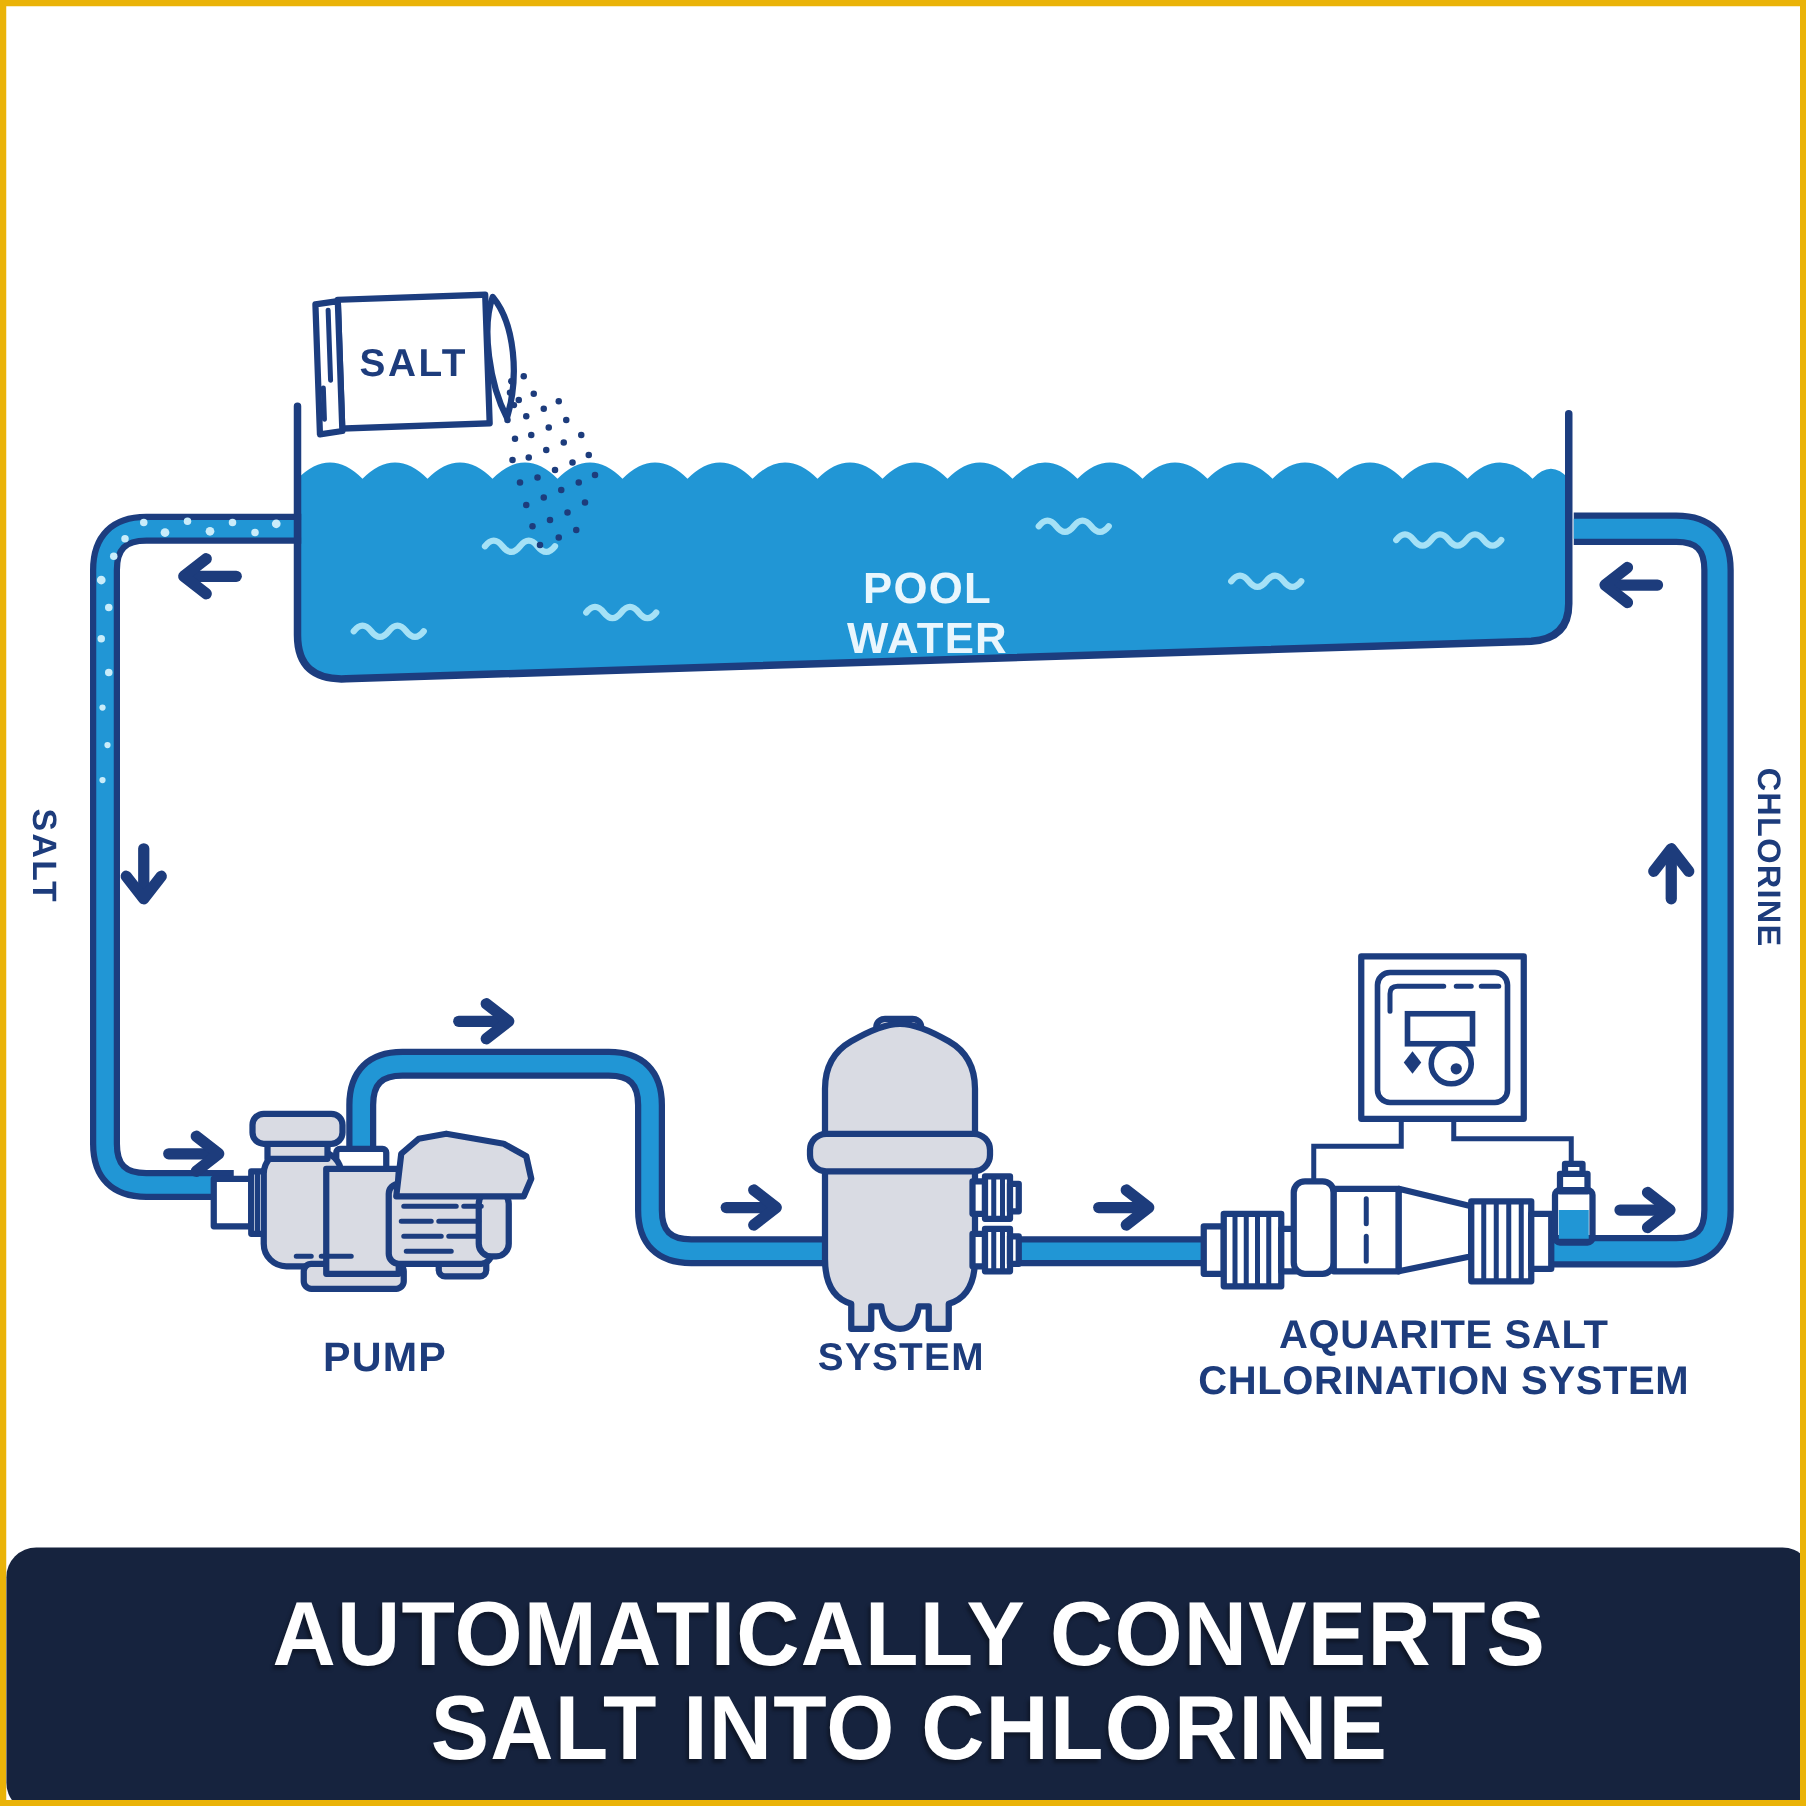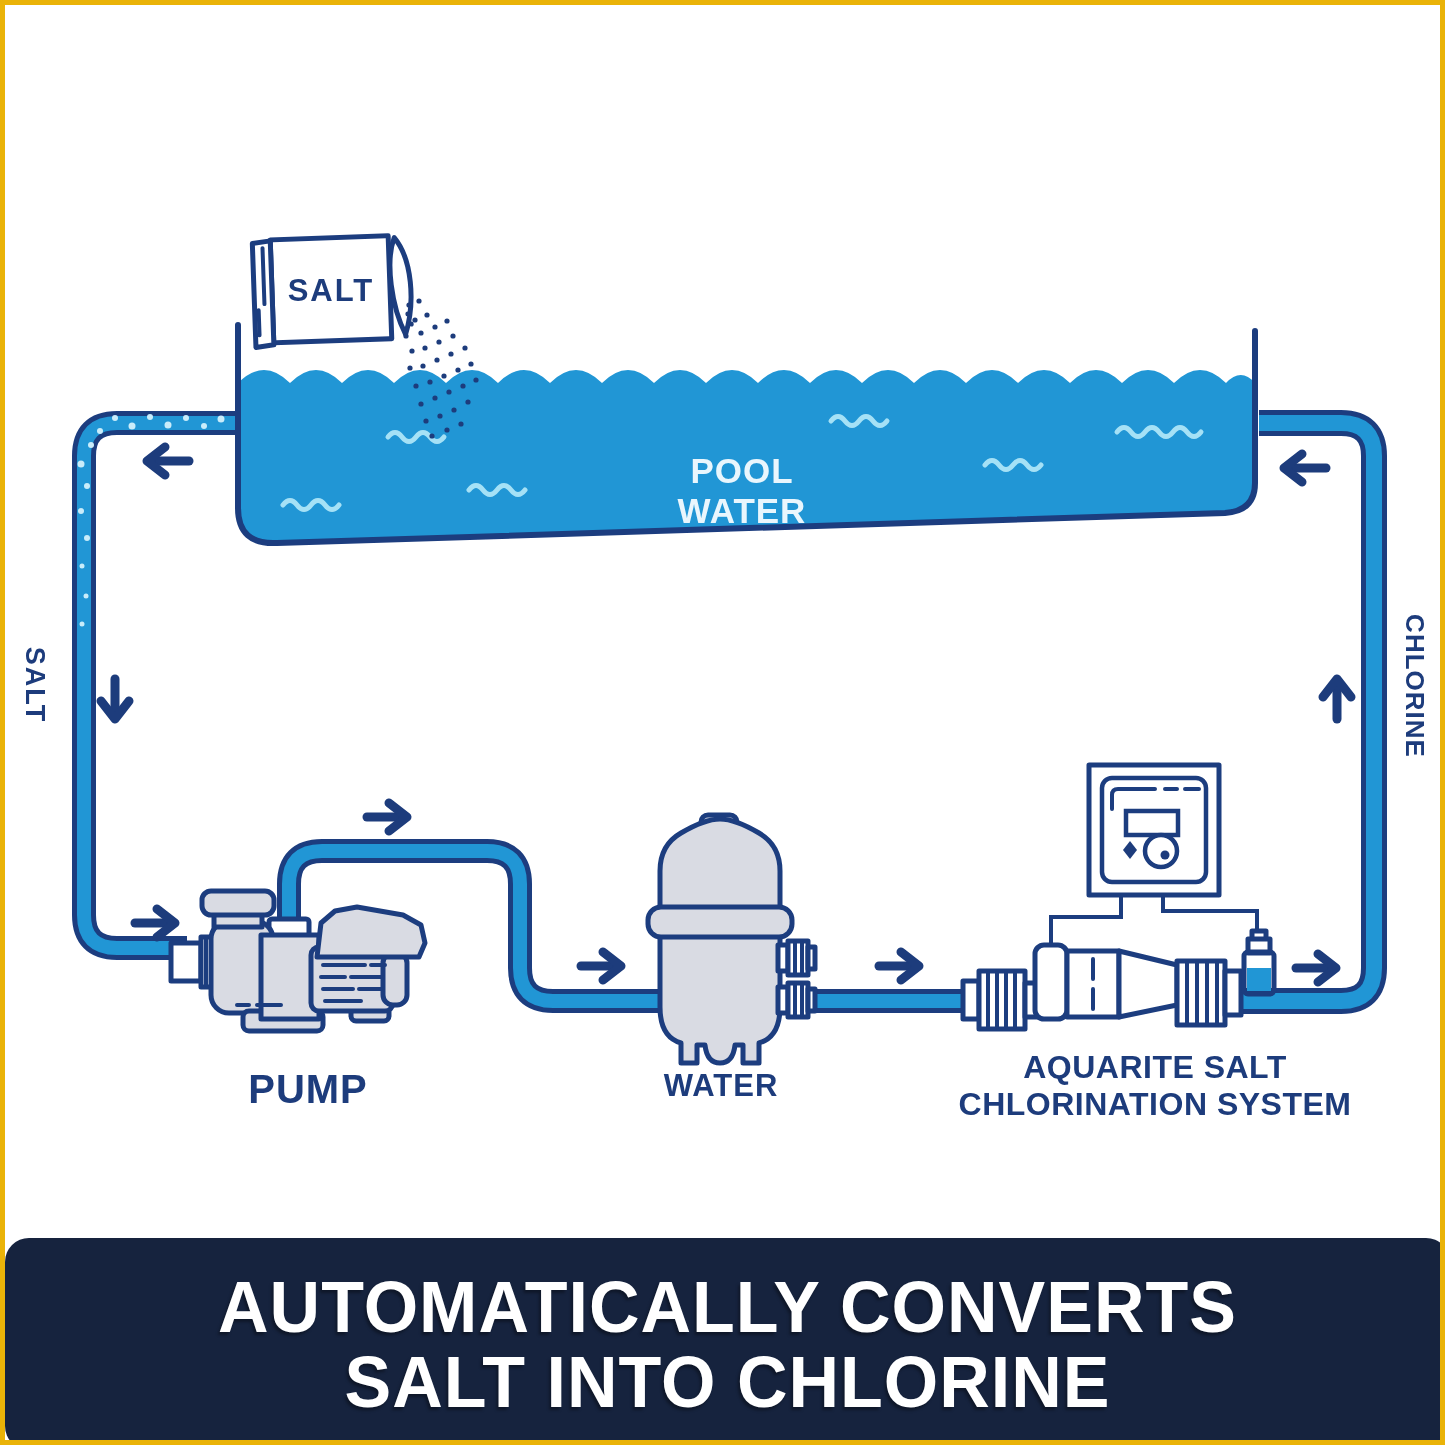--- a/index.html
+++ b/index.html
@@ -33,21 +33,21 @@
   .pdot{fill:var(--pipe-dot);}
   .label{
     position:absolute;color:var(--text-navy);font-weight:bold;text-align:center;
   }
   .lbl-bag{left:266px;top:268px;width:120px;font-size:31px;letter-spacing:2px;}
   .lbl-pool{left:617px;top:446px;width:240px;font-size:35px;letter-spacing:1px;color:var(--pool-text);}
   .lbl-salt-side{left:-49px;top:666px;width:160px;height:28px;font-size:27px;letter-spacing:2px;
     transform:rotate(90deg);}
   .lbl-chlorine-side{left:1331px;top:667px;width:160px;height:28px;font-size:26px;letter-spacing:1px;
     transform:rotate(90deg);}
-  .lbl-pump{left:203px;top:1062px;width:200px;font-size:40px;letter-spacing:1px;}
+  .lbl-pump{left:203px;top:1062px;width:200px;font-size:33px;letter-spacing:1px;}
   .lbl-filter{left:616px;top:1063px;width:200px;font-size:31px;letter-spacing:1px;}
   .lbl-aqua{left:946px;top:1044px;width:408px;font-size:32px;line-height:37px;letter-spacing:0.5px;}
   #banner{
     position:absolute;left:0;top:1233px;width:1445px;height:212px;
     background:var(--banner-bg);display:flex;flex-direction:column;
     align-items:center;justify-content:center;padding-top:2px;box-sizing:border-box;border-radius:24px;
   }
   #banner .bline{
     color:var(--banner-text);font-weight:bold;font-size:70px;line-height:75px;
     letter-spacing:1px;text-align:center;transform:scaleY(1.04);
@@ -273,21 +273,21 @@
           <path class="arrow" d="M 1297 449 L 1279 463 L 1297 477"></path>
         </g>
     </g>
   </svg>
 
   <div class="label lbl-bag">SALT</div>
   <div class="label lbl-pool">POOL WATER</div>
   <div class="label lbl-salt-side">SALT</div>
   <div class="label lbl-chlorine-side">CHLORINE</div>
   <div class="label lbl-pump">PUMP</div>
-  <div class="label lbl-filter">WATER</div>
+  <div class="label lbl-filter">SYSTEM</div>
   <div class="label lbl-aqua">
     <div>AQUARITE SALT</div>
     <div>CHLORINATION SYSTEM</div>
   </div>
 
   <div id="banner">
     <div class="bline">AUTOMATICALLY CONVERTS</div>
     <div class="bline">SALT INTO CHLORINE</div>
   </div>
 </div>

